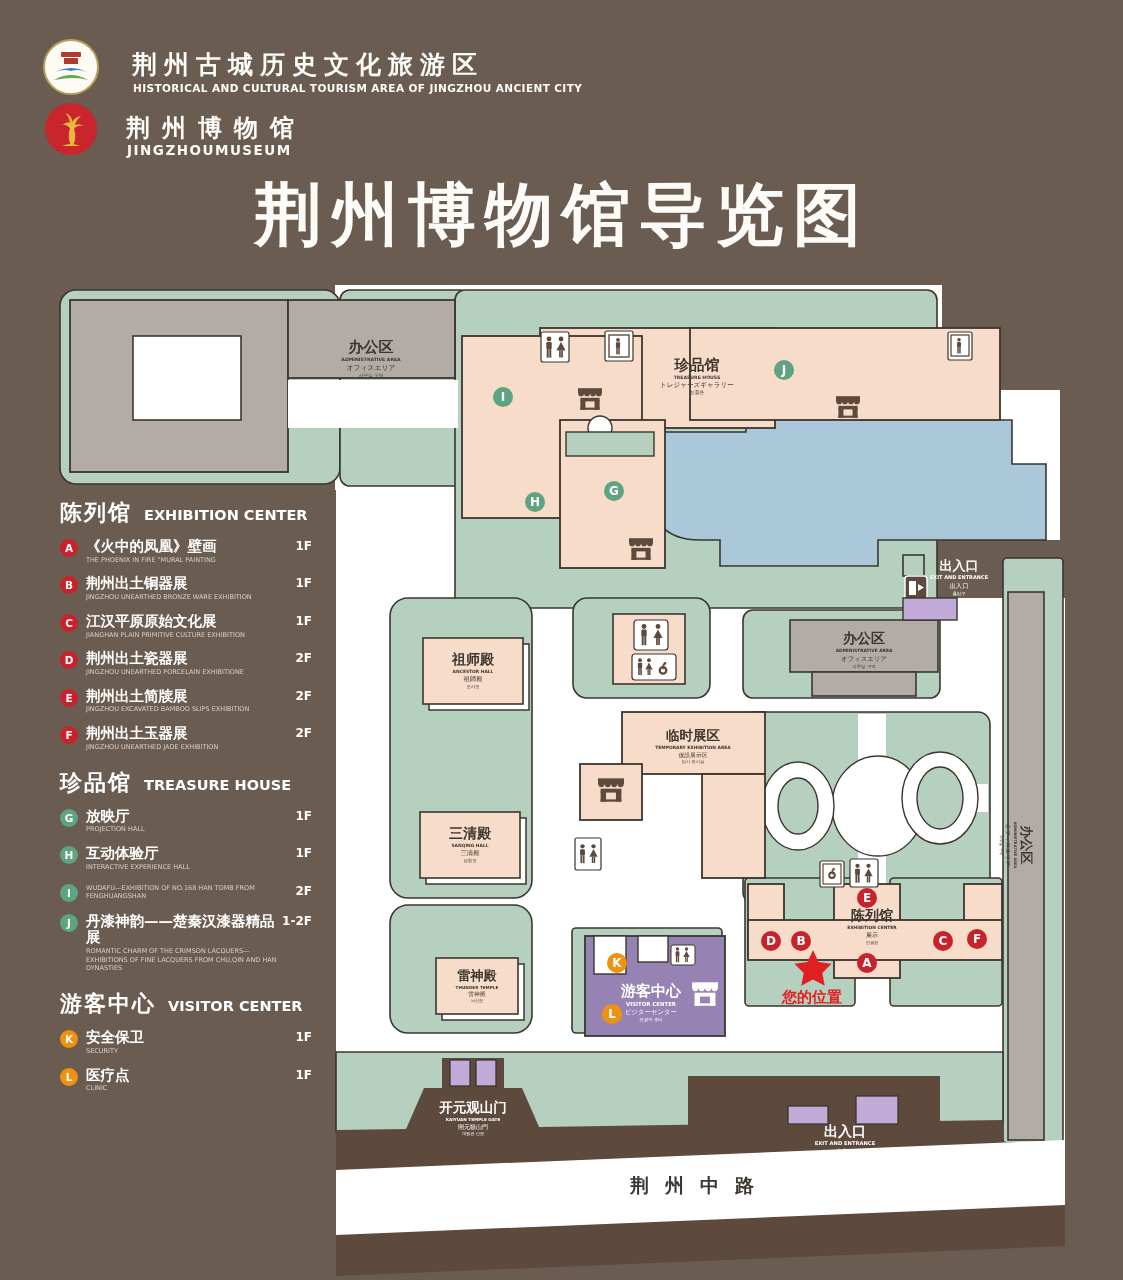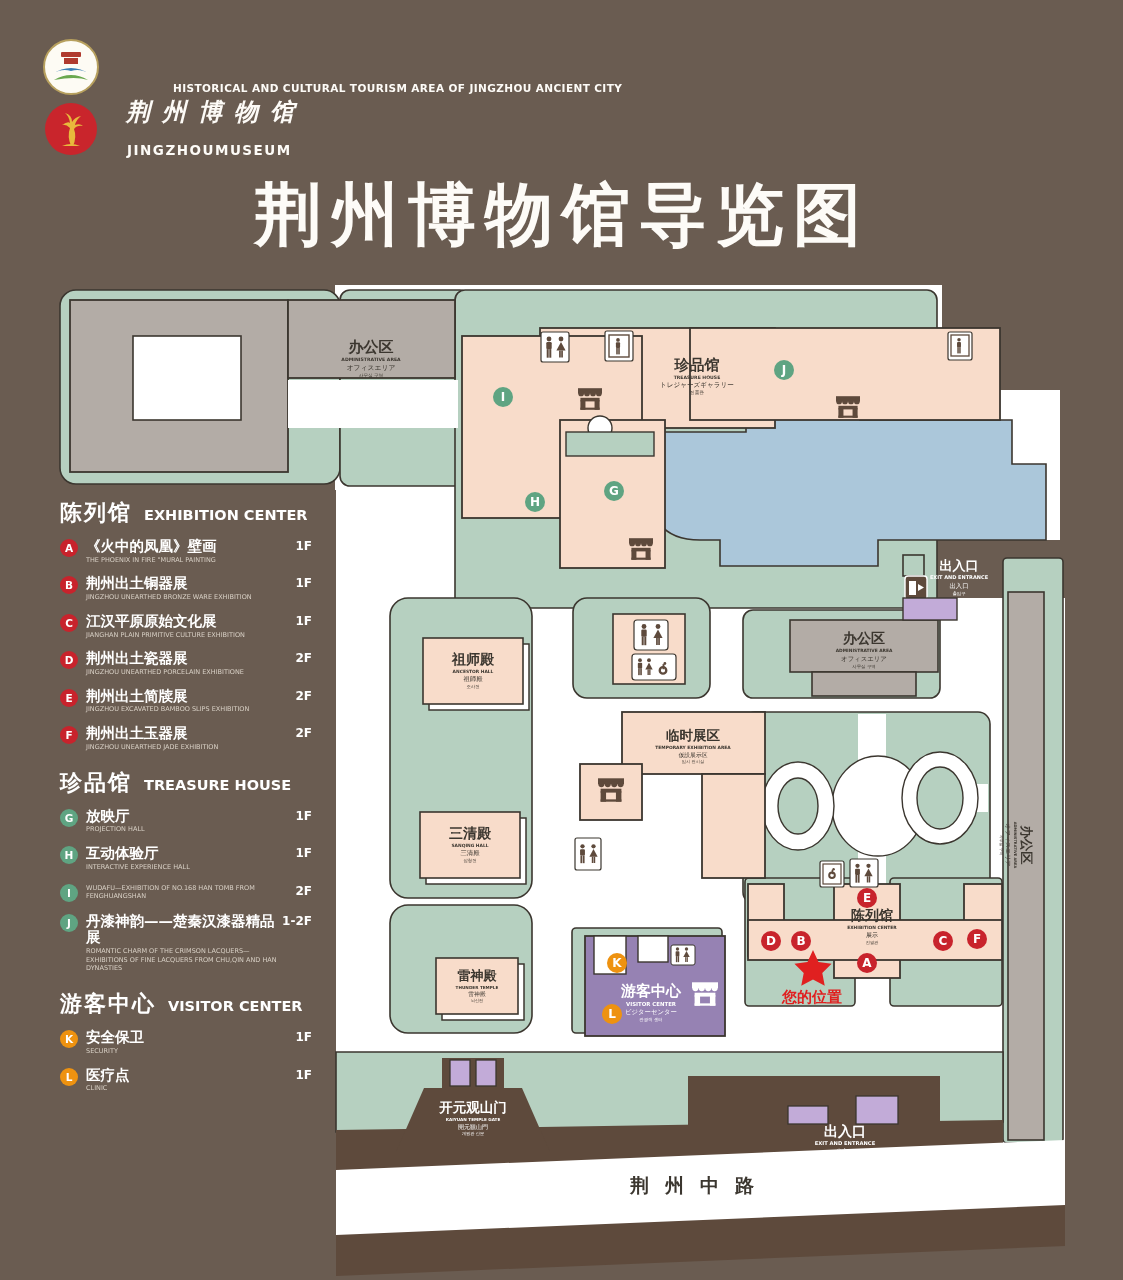--- a/index.html
+++ b/index.html
@@ -375,30 +375,31 @@
 
   <div class="abs" style="left:42px;top:38px;">
     <svg width="58" height="58" viewBox="0 0 58 58">
       <circle cx="29" cy="29" r="27" fill="#fdfbf4" stroke="#b7a05e" stroke-width="2"></circle>
       <rect x="19" y="14" width="20" height="5" rx="1" fill="#b03a2e"></rect>
       <rect x="22" y="20" width="14" height="6" fill="#b03a2e"></rect>
       <path d="M10,36 Q29,24 48,36 Q38,30 29,33 Q20,30 10,36 Z" fill="#3a7fb5"></path>
       <path d="M12,42 Q29,32 46,42 Q34,38 12,42 Z" fill="#6aa84f"></path>
     </svg>
   </div>
-  <div class="abs org-en" style="left:133px;top:82px;margin-left:40px;">HISTORICAL AND CULTURAL TOURISM AREA OF JINGZHOU ANCIENT CITY</div>
+  <div class="abs org-zh" style="left:132px;top:48px;">荆州古城历史文化旅游区</div>
+  <div class="abs org-en" style="left:133px;top:82px;">HISTORICAL AND CULTURAL TOURISM AREA OF JINGZHOU ANCIENT CITY</div>
 
   <div class="abs" style="left:44px;top:102px;">
     <svg width="54" height="54" viewBox="0 0 54 54">
       <circle cx="27" cy="27" r="26" fill="#c9252c"></circle>
       <path d="M27,44 Q23,34 26,26 Q22,22 18,23 Q24,19 26,21 Q25,14 21,11 Q28,13 28,20 Q31,15 37,14 Q32,18 31,23 Q36,21 39,24 Q33,23 30,27 Q33,35 29,44 Z" fill="#e8b93c"></path>
       <path d="M18,44 Q27,40 36,44 Z" fill="#e8b93c"></path>
     </svg>
   </div>
-  <div class="abs mus-zh" style="left:126px;top:96px;font-style:italic;">荆州博物馆</div>
+  <div class="abs mus-zh" style="left:126px;top:112px;">荆州博物馆</div>
   <div class="abs mus-en" style="left:127px;top:142px;">JINGZHOUMUSEUM</div>
 
   <div class="abs title-zh" style="left:562px;top:138px;transform:translateX(-50%);">荆州博物馆导览图</div>
 
   <div id="legend" class="abs">
 
     <div class="sec-h">
       <span class="sec-zh">陈列馆</span>
       <span class="sec-en">EXHIBITION CENTER</span>
     </div>

